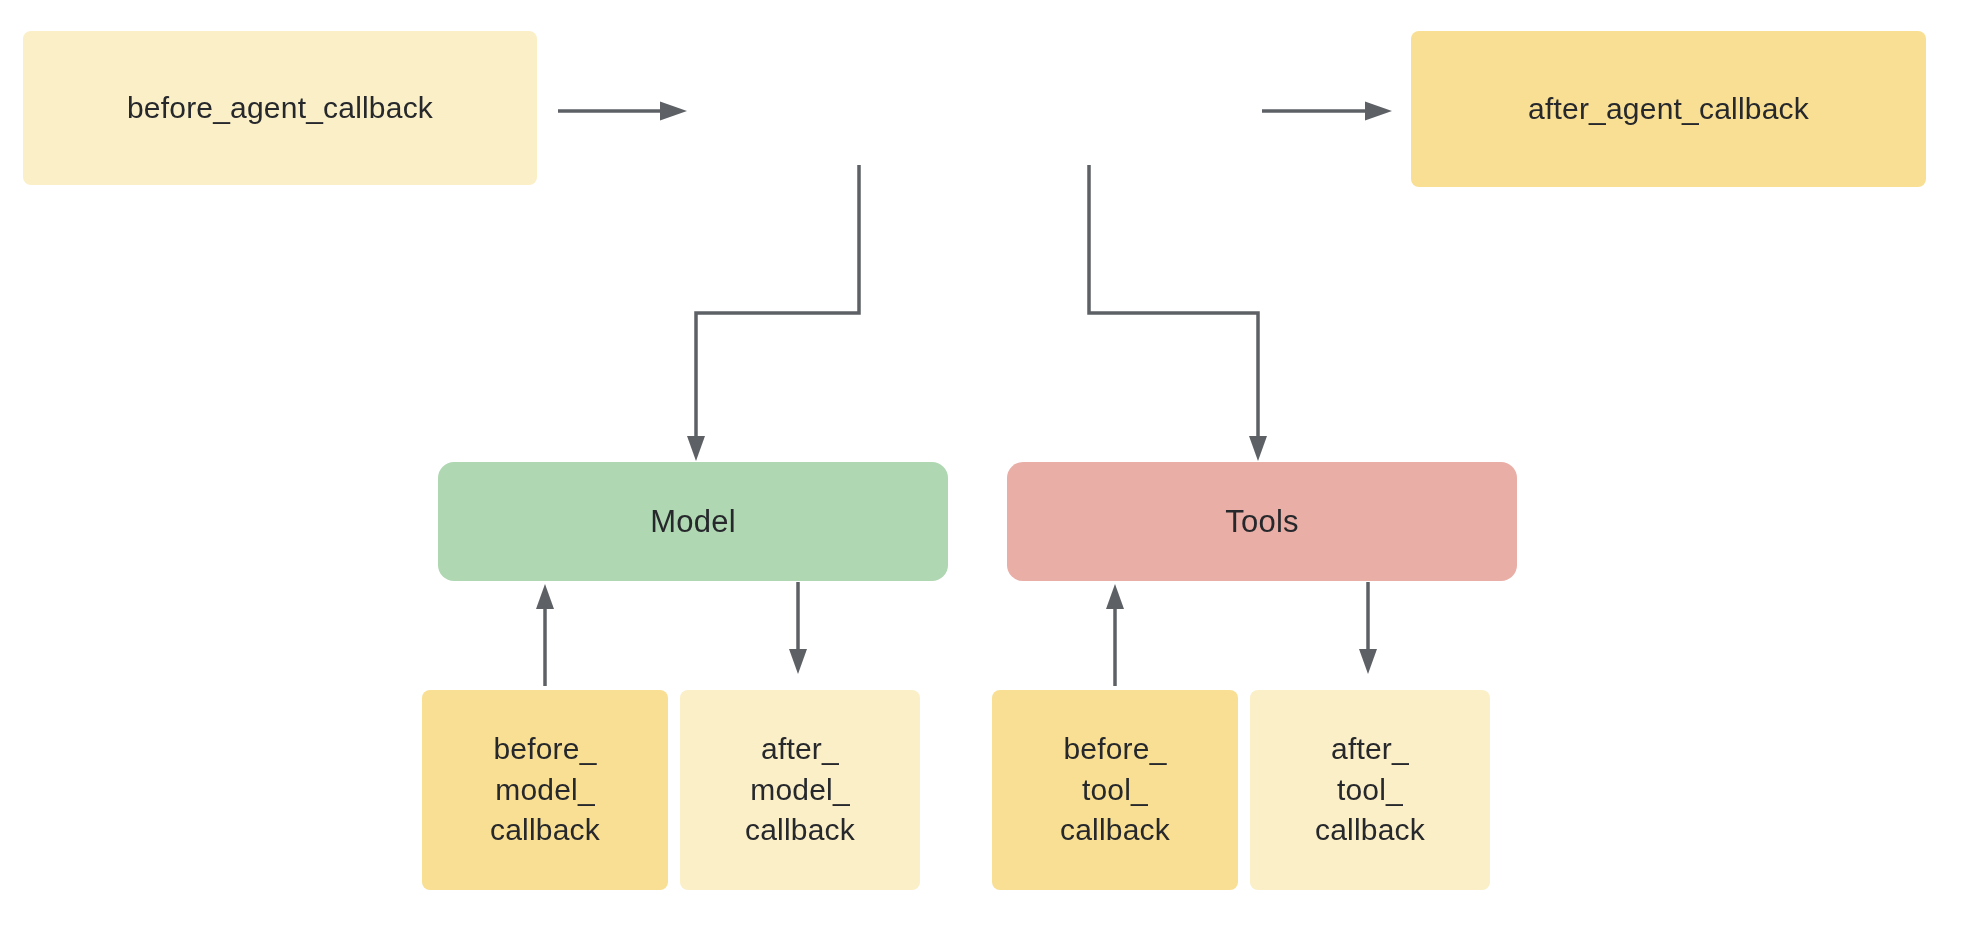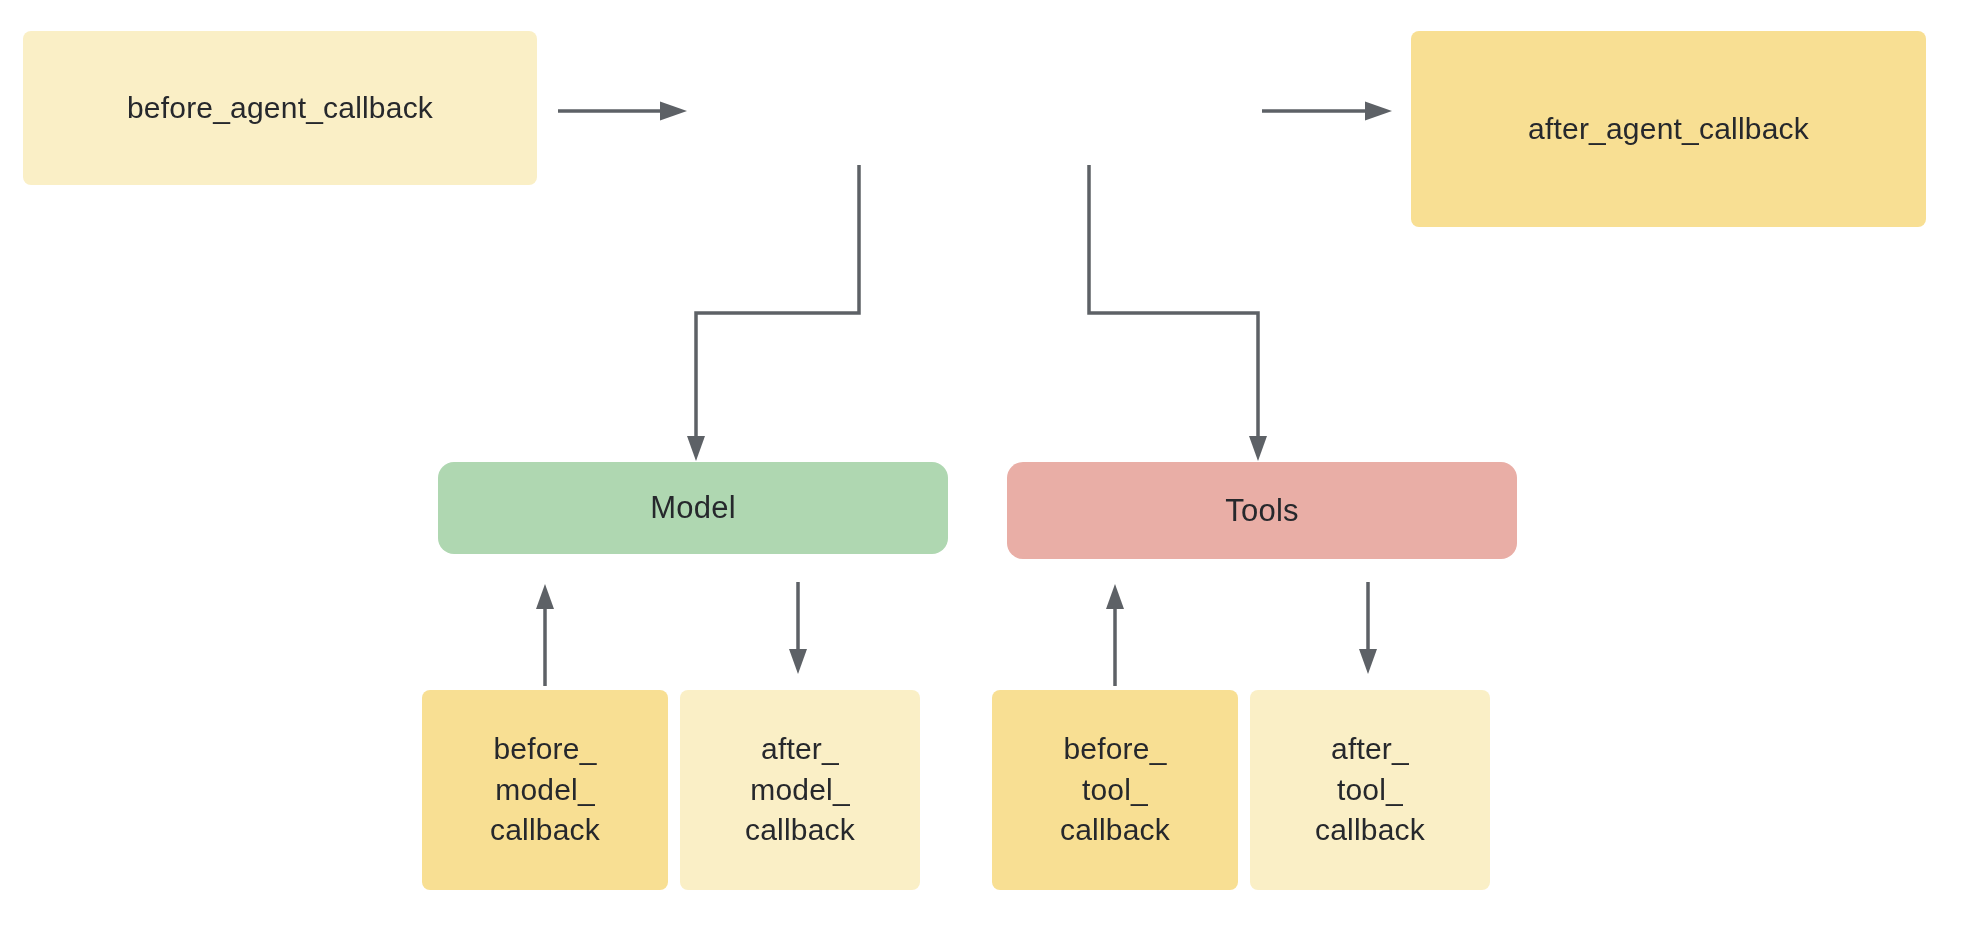--- a/index.html
+++ b/index.html
@@ -29,24 +29,24 @@
     line-height: 1.35;
     letter-spacing: 0.2px;
     white-space: nowrap;
   }
   .r20 { border-radius: 8px; }
   .r16 { border-radius: 16px; }
 
   
   #n-before-agent { left: 23px;  top: 31px;  width: 514px; height: 154px; }
   #n-agent        { left: 718px; top: 43px;  width: 512px; height: 122px; gap: 22px; }
-  #n-after-agent  { left: 1411px;top: 31px;  width: 515px; height: 196px; }
+  #n-after-agent  { left: 1411px;top: 31px;  width: 515px; height: 156px; }
   
-  #n-model        { left: 438px; top: 462px; width: 510px; height: 92px; }
-  #n-tools        { left: 1007px;top: 462px; width: 510px; height: 97px; }
+  #n-model        { left: 438px; top: 462px; width: 510px; height: 119px; }
+  #n-tools        { left: 1007px;top: 462px; width: 510px; height: 119px; }
   
   #n-before-model { left: 422px; top: 690px; width: 246px; height: 200px; }
   #n-after-model  { left: 680px; top: 690px; width: 240px; height: 200px; }
   #n-before-tool  { left: 992px; top: 690px; width: 246px; height: 200px; }
   #n-after-tool   { left: 1250px;top: 690px; width: 240px; height: 200px; }
 
   #n-agent .lbl, #n-model .lbl, #n-tools .lbl { font-size: 31px; }
 
   .multiline .lbl span { display: block; }
 

